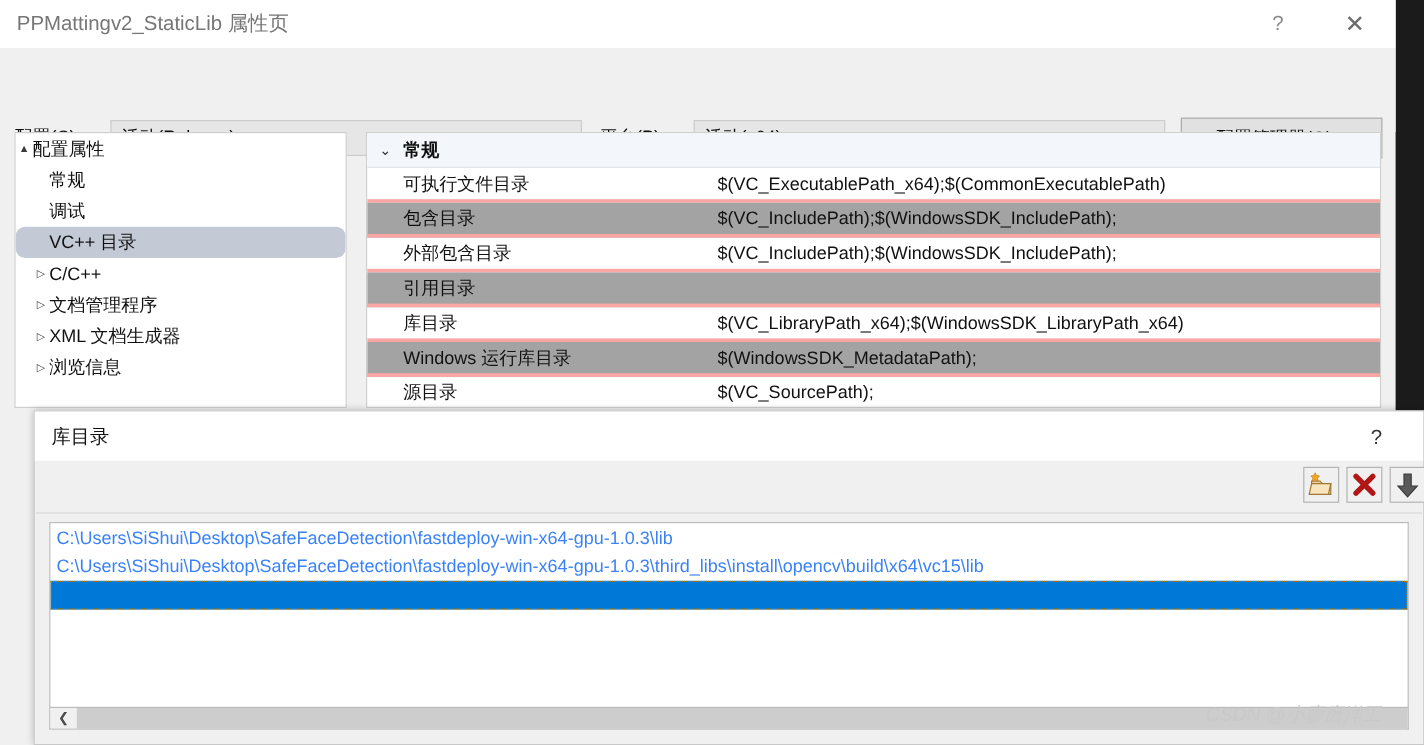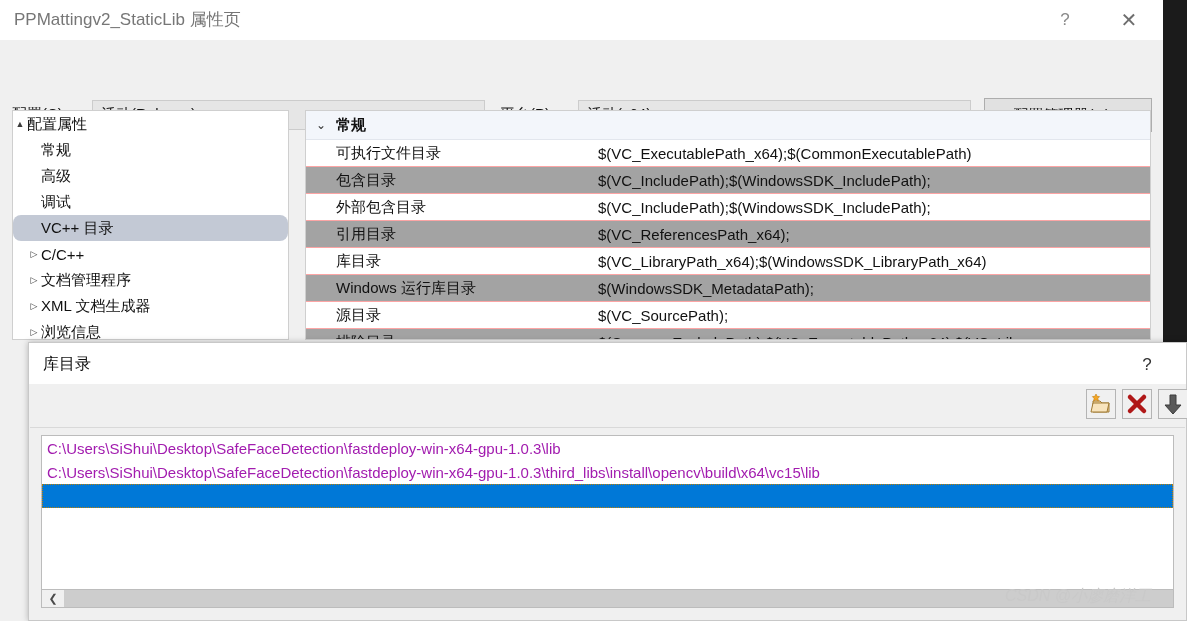--- a/index.html
+++ b/index.html
@@ -125,21 +125,21 @@
     border-bottom: 1px solid #e2e6ed;
   }
   .cat-chev {
     width: 30px; text-align: center;
     font-size: 12px; color: #333;
   }
   .cat-lbl { font-size: 15px; font-weight: bold; color: #111; }
   .grid-row {
     position: relative; height: 26px;
     display: flex; align-items: center;
-    border-bottom: 1px solid #fca5a5;
+    border-bottom: 3px solid #fca5a5;
   }
   .grid-row.alt { background: #a3a3a3; }
   .grid-name {
     width: 292px; flex: 0 0 292px;
     padding-left: 30px; box-sizing: border-box;
     font-size: 15px; color: #111; white-space: nowrap;
     overflow: hidden;
   }
   .grid-val {
     flex: 1 1 auto;
@@ -195,21 +195,21 @@
     width: 1133px; height: 155px;
     background: #ffffff;
     border: 1px solid #bcbcbc;
     box-sizing: border-box;
     overflow: hidden;
   }
   .list-row {
     position: relative; height: 24px;
     display: flex; align-items: center;
     padding-left: 5px;
-    font-size: 15px; color: #a21caf;
+    font-size: 15px; color: #3b82f6;
     white-space: nowrap;
   }
   .list-row.selected {
     background: #0078d7; color: #ffffff;
     outline: 1px dotted #c08000;
     outline-offset: -1px;
   }
   .hscroll {
     position: absolute; left: 12px; top: 247px;
     width: 1133px; height: 18px;
@@ -274,25 +274,20 @@
           <span class="tree-lbl">配置属性</span>
         </div>
         <div class="tree-item">
           <span class="tw-spacer"></span>
           <span class="tw-arrow"></span>
           <span class="tree-lbl">常规</span>
         </div>
         <div class="tree-item">
           <span class="tw-spacer"></span>
           <span class="tw-arrow"></span>
-          <span class="tree-lbl">高级</span>
-        </div>
-        <div class="tree-item">
-          <span class="tw-spacer"></span>
-          <span class="tw-arrow"></span>
           <span class="tree-lbl">调试</span>
         </div>
         <div class="tree-item selected">
           <span class="tw-spacer"></span>
           <span class="tw-arrow"></span>
           <span class="tree-lbl">VC++ 目录</span>
         </div>
         <div class="tree-item">
           <span class="tw-spacer"></span>
           <span class="tw-arrow">▷</span>
@@ -327,21 +322,20 @@
         <div class="grid-row alt">
           <div class="grid-name">包含目录</div>
           <div class="grid-val">$(VC_IncludePath);$(WindowsSDK_IncludePath);</div>
         </div>
         <div class="grid-row">
           <div class="grid-name">外部包含目录</div>
           <div class="grid-val">$(VC_IncludePath);$(WindowsSDK_IncludePath);</div>
         </div>
         <div class="grid-row alt">
           <div class="grid-name">引用目录</div>
-          <div class="grid-val">$(VC_ReferencesPath_x64);</div>
         </div>
         <div class="grid-row">
           <div class="grid-name">库目录</div>
           <div class="grid-val">$(VC_LibraryPath_x64);$(WindowsSDK_LibraryPath_x64)</div>
         </div>
         <div class="grid-row alt">
           <div class="grid-name">Windows 运行库目录</div>
           <div class="grid-val">$(WindowsSDK_MetadataPath);</div>
         </div>
         <div class="grid-row">

